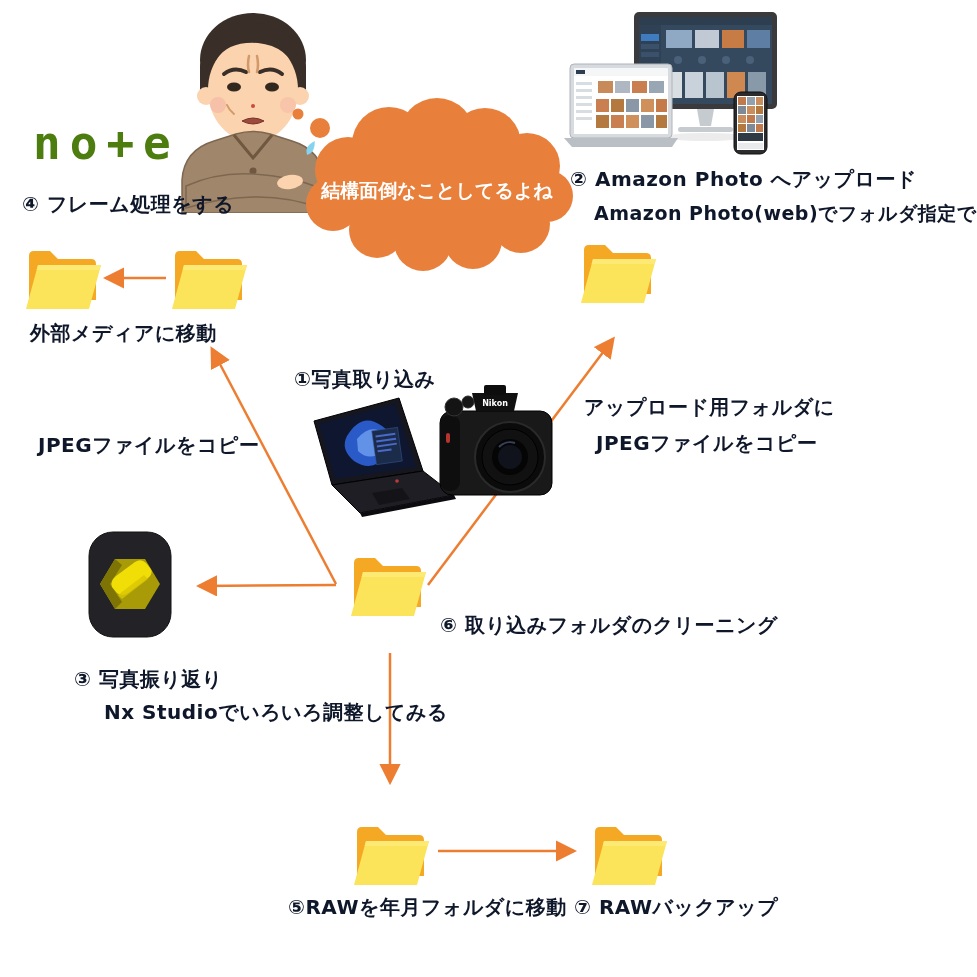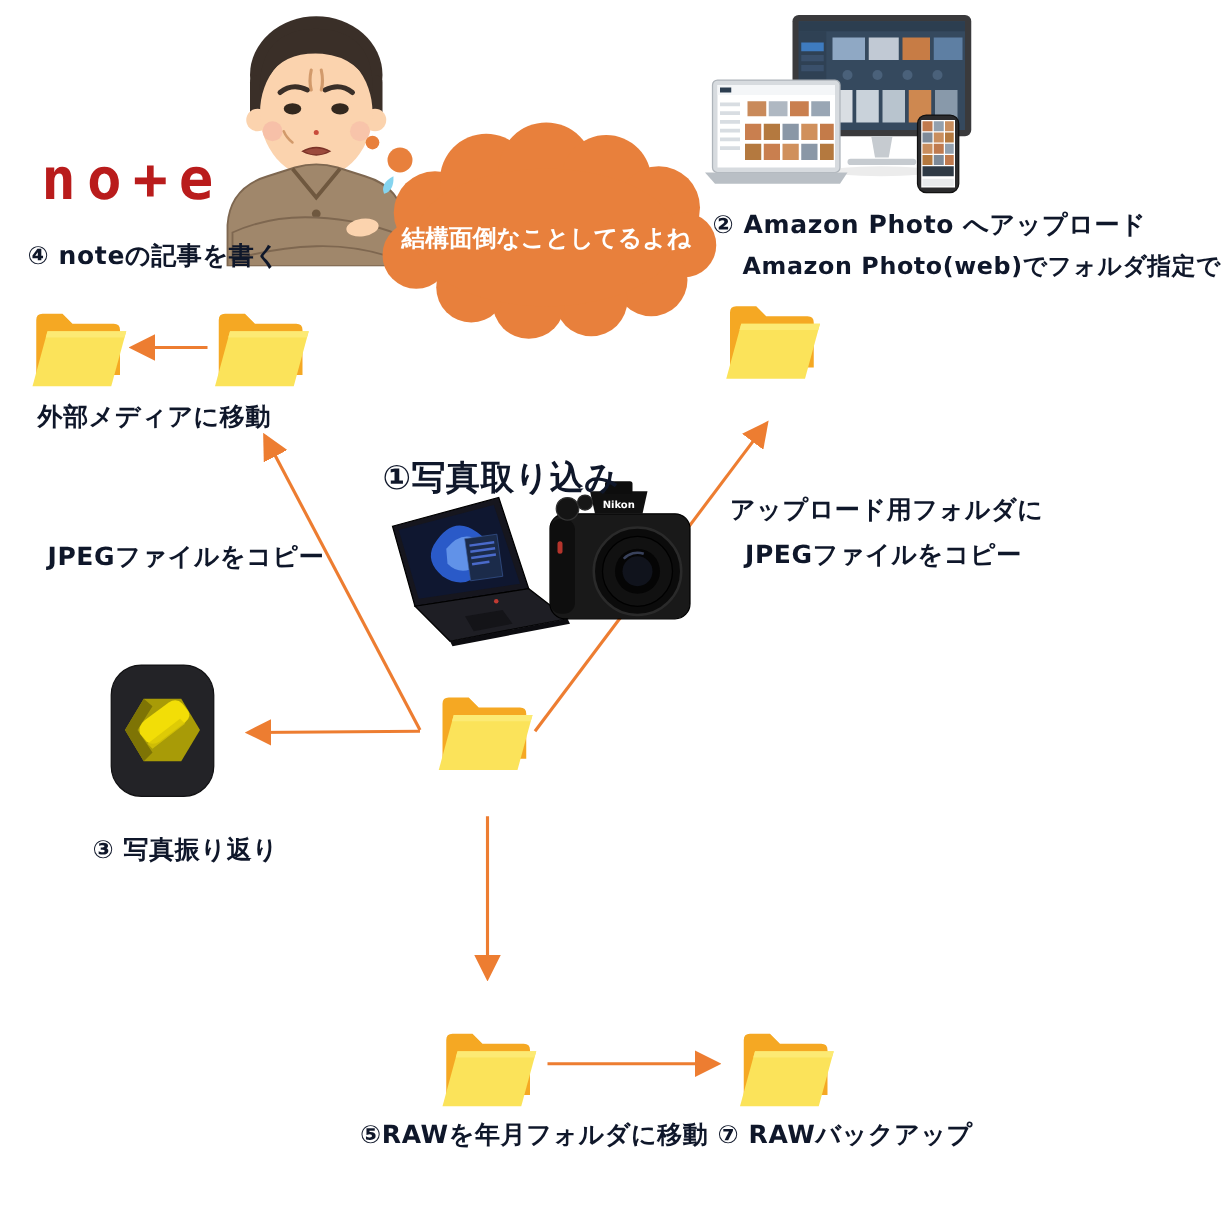--- a/index.html
+++ b/index.html
@@ -8,21 +8,21 @@
     font-family:"DejaVu Sans","Liberation Sans",sans-serif;overflow:hidden;
   }
   .abs{position:absolute;}
   .lbl{
     position:absolute;font-weight:bold;font-size:20px;color:#0f172a;
     white-space:nowrap;letter-spacing:.5px;line-height:1.1;
   }
   .lbl.small{font-size:19px;}
   .note-logo{
     position:absolute;left:33px;top:116px;font-size:46px;font-weight:900;
-    letter-spacing:9px;color:#b91c1c;font-family:"DejaVu Sans Mono","Liberation Mono",monospace;
+    letter-spacing:9px;color:#4d7c0f;font-family:"DejaVu Sans Mono","Liberation Mono",monospace;
   }
   svg{display:block;}
   .overlay{position:absolute;left:0;top:0;pointer-events:none;}
 </style>
 </head>
 <body>
 
 <div class="canvas">
 
   <svg width="0" height="0" style="position:absolute">
@@ -237,25 +237,27 @@
     <svg width="80" height="78" viewBox="0 0 80 78">
         <use href="#folder-sym"></use>
       </svg>
   </div>
   <div class="abs" style="left:588px;top:814px">
     <svg width="80" height="78" viewBox="0 0 80 78">
         <use href="#folder-sym"></use>
       </svg>
   </div>
 
-  <div class="lbl" style="left:22px;top:193px">④ noteの記事を書く</div>
+  <div class="lbl" style="left:22px;top:193px">④ フレーム処理をする</div>
   <div class="lbl" style="left:30px;top:322px">外部メディアに移動</div>
   <div class="lbl" style="left:570px;top:168px">② Amazon Photo へアップロード</div>
   <div class="lbl small" style="left:594px;top:203px">Amazon Photo(web)でフォルダ指定でアップロード</div>
   <div class="lbl" style="left:38px;top:434px">JPEGファイルをコピー</div>
-  <div class="lbl" style="left:306px;top:368px;font-size:27px">①写真取り込み</div>
+  <div class="lbl" style="left:294px;top:368px;font-size:20px">①写真取り込み</div>
   <div class="lbl" style="left:584px;top:396px">アップロード用フォルダに</div>
   <div class="lbl" style="left:596px;top:432px">JPEGファイルをコピー</div>
   <div class="lbl" style="left:74px;top:668px">③ 写真振り返り</div>
+  <div class="lbl" style="left:104px;top:701px">Nx Studioでいろいろ調整してみる</div>
+  <div class="lbl" style="left:440px;top:614px">⑥ 取り込みフォルダのクリーニング</div>
   <div class="lbl" style="left:288px;top:896px">⑤RAWを年月フォルダに移動</div>
   <div class="lbl" style="left:574px;top:896px">⑦ RAWバックアップ</div>
 
 </div>
 
 </body></html>

